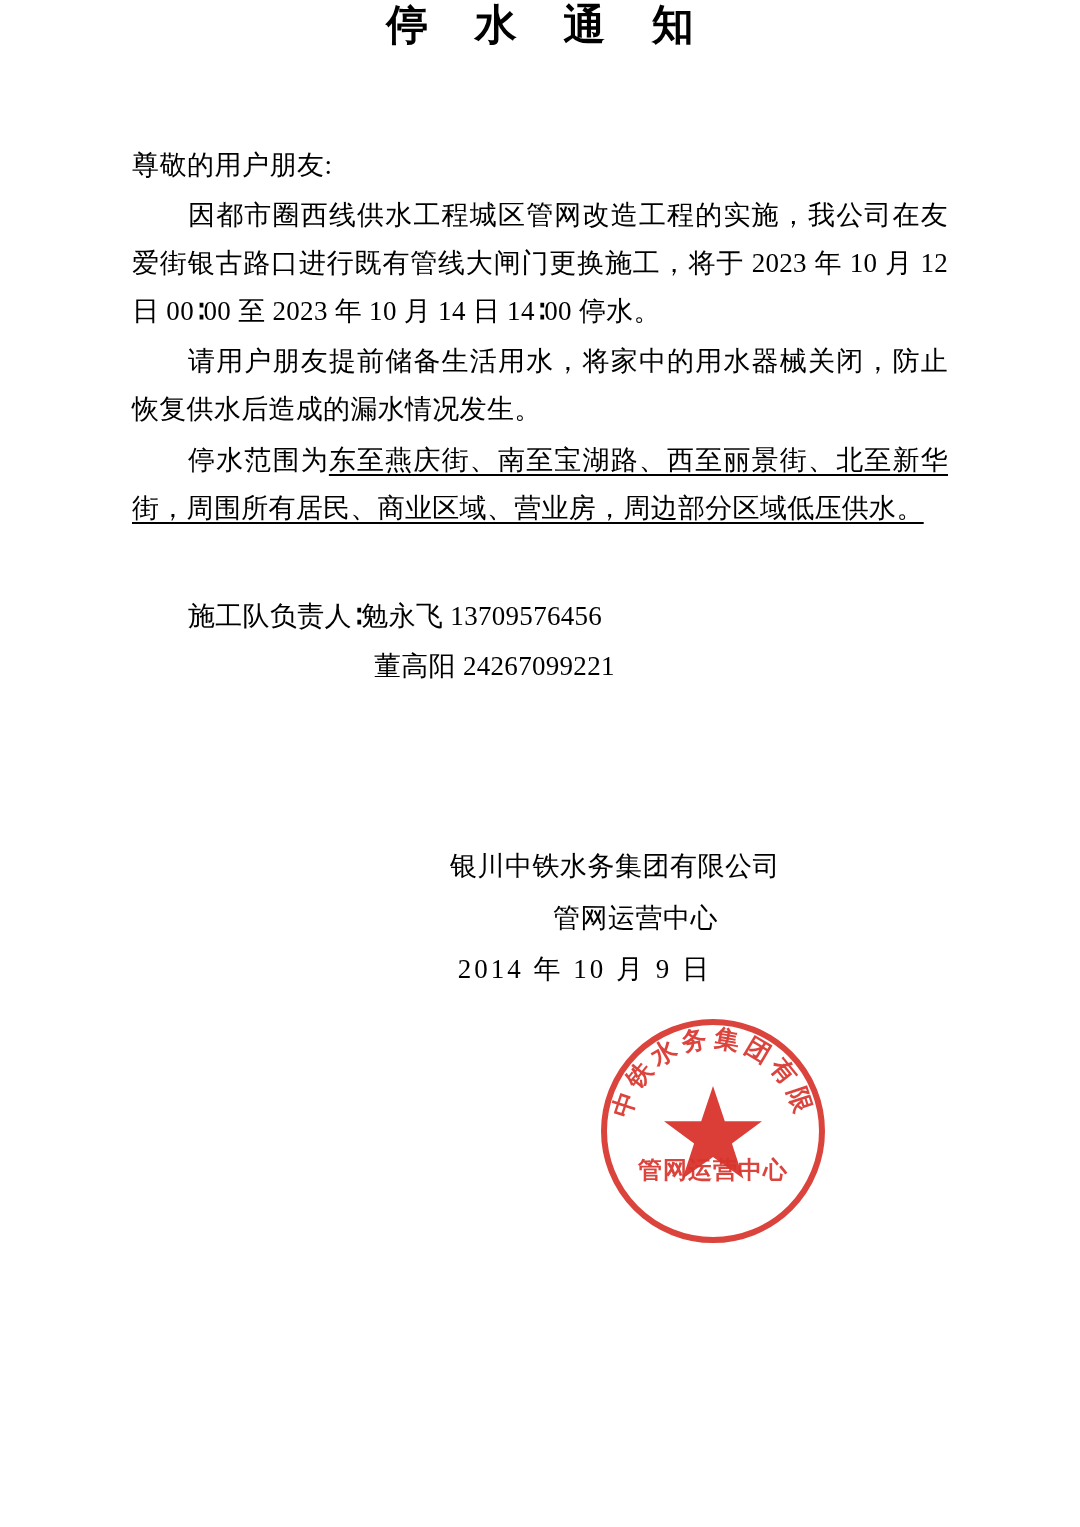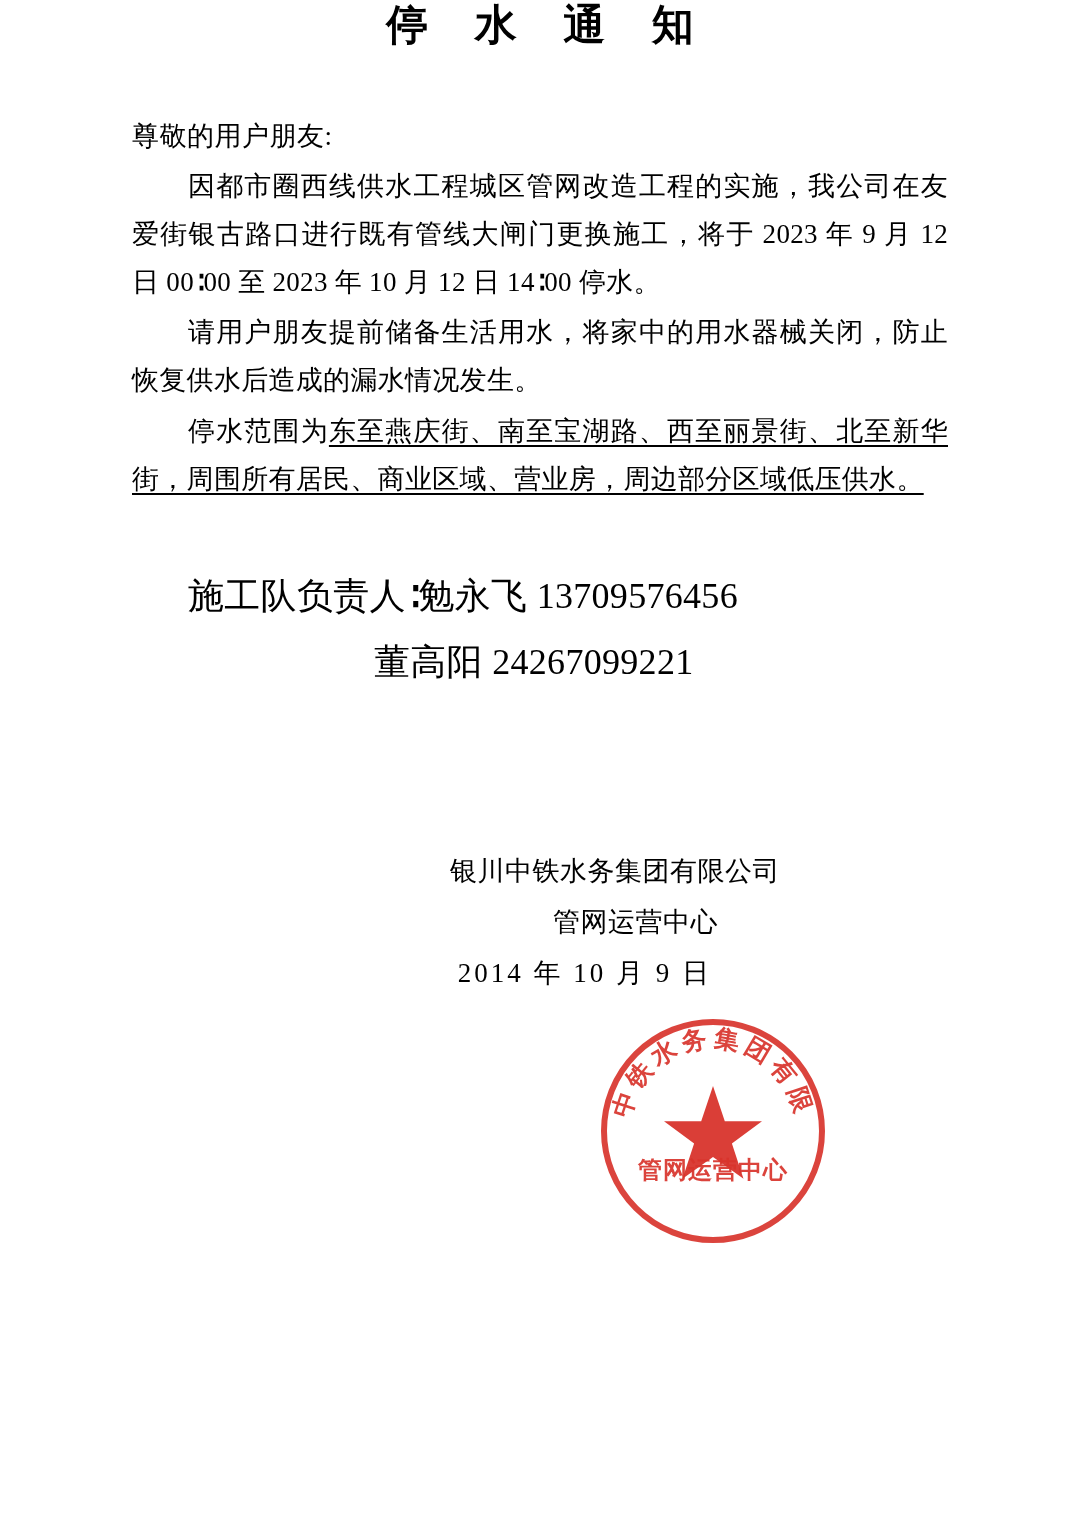--- a/index.html
+++ b/index.html
@@ -25,39 +25,39 @@
   .doc-title {
     text-align: center;
     font-size: 42px;
     font-weight: bold;
     letter-spacing: 18px;
     padding-left: 18px;
     line-height: 1.2;
   }
   .salutation {
     font-size: 27px;
-    margin-top: 64px;
+    margin-top: 93px;
     line-height: 1.7;
     letter-spacing: 0.5px;
   }
   .para {
     font-size: 27px;
     line-height: 1.78;
     text-indent: 56px;
     letter-spacing: 0.3px;
     text-align: justify;
     margin-top: 2px;
   }
   .para .u {
     text-decoration: underline;
     text-underline-offset: 5px;
   }
   .contacts {
     margin-top: 60px;
-    font-size: 36px;
+    font-size: 27px;
     line-height: 1.85;
     letter-spacing: 0.3px;
   }
   .contact-line {
     padding-left: 56px;
   }
   .contact-line.indented {
     padding-left: 242px;
   }
   .signature {
@@ -104,21 +104,21 @@
 </style>
 </head>
 <body>
 
 <div class="page">
 
   <div class="doc-title">停 水 通 知</div>
 
   <div class="salutation">尊敬的用户朋友:</div>
 
-  <div class="para">因都市圈西线供水工程城区管网改造工程的实施，我公司在友爱街银古路口进行既有管线大闸门更换施工，将于 2023 年 9 月 12 日 00∶00 至 2023 年 10 月 12 日 14∶00 停水。</div>
+  <div class="para">因都市圈西线供水工程城区管网改造工程的实施，我公司在友爱街银古路口进行既有管线大闸门更换施工，将于 2023 年 10 月 12 日 00∶00 至 2023 年 10 月 14 日 14∶00 停水。</div>
 
   <div class="para">请用户朋友提前储备生活用水，将家中的用水器械关闭，防止恢复供水后造成的漏水情况发生。</div>
 
   <div class="para"><span>停水范围为</span><span class="u">东至燕庆街、南至宝湖路、西至丽景街、北至新华街，周围所有居民、商业区域、营业房，周边部分区域低压供水。</span></div>
 
   <div class="contacts">
     <div class="contact-line">
       <span>施工队负责人∶勉永飞</span>
       <span>13709576456</span>
     </div>

